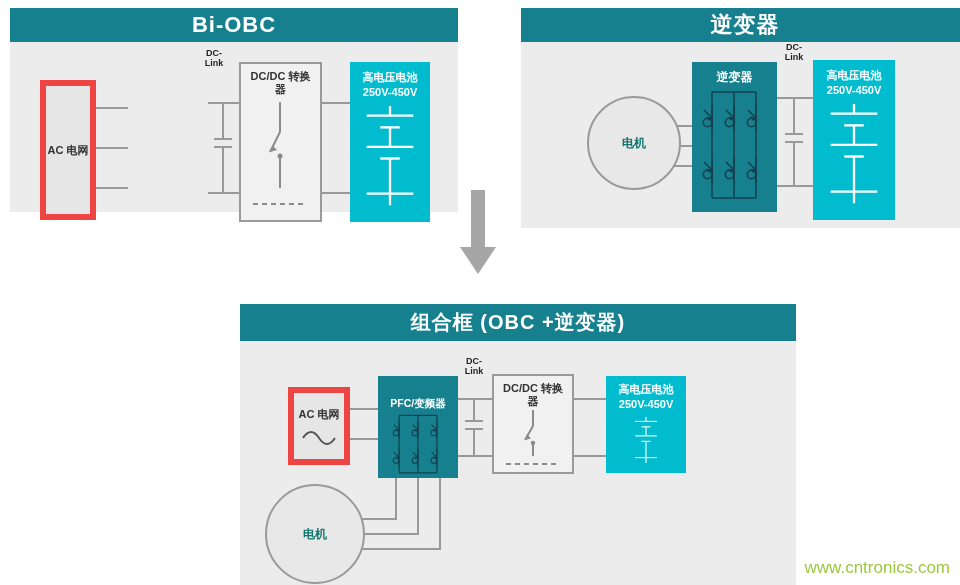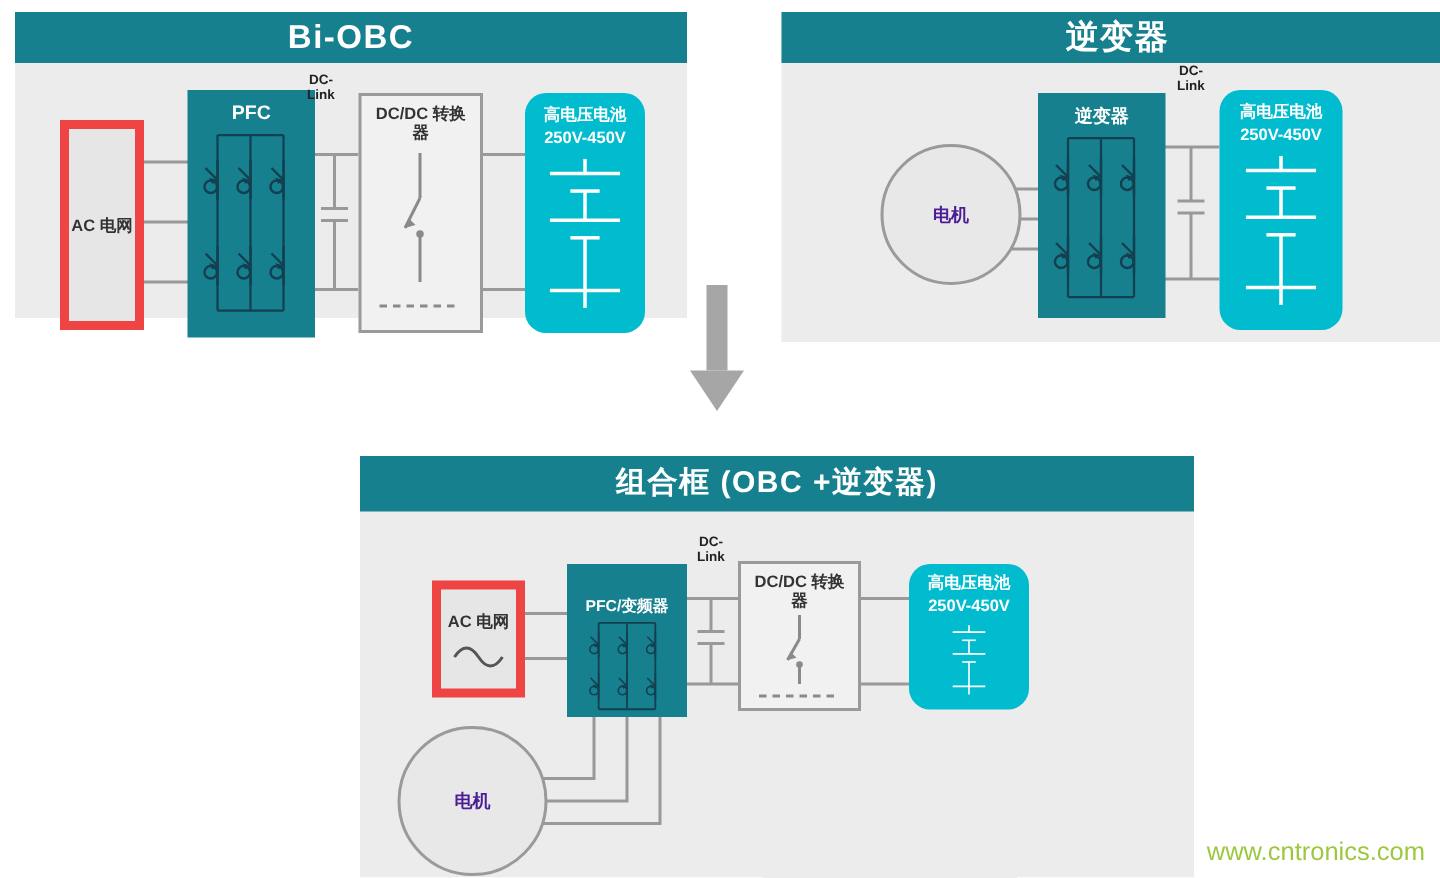--- a/index.html
+++ b/index.html
@@ -7,32 +7,32 @@
         font-family:"Liberation Sans","DejaVu Sans",sans-serif;}
   .panel{position:absolute;background:#ececec;}
   .panel-header{position:absolute;left:0;top:0;right:0;height:34px;background:#17808f;color:#fff;
                 font-weight:bold;text-align:center;line-height:34px;font-size:22px;letter-spacing:1px;z-index:2;}
   .wires{position:absolute;left:0;top:0;z-index:0;}
   .wires line,.wires path{stroke:#999;stroke-width:2;fill:none;}
   .node{position:absolute;z-index:1;box-sizing:border-box;}
   .gray-box{background:#e6e6e6;border:6px solid #ef4444;display:flex;flex-direction:column;
             align-items:center;justify-content:center;color:#333;font-weight:bold;font-size:11px;text-align:center;}
   .teal-block{background:#17808f;color:#fff;display:flex;flex-direction:column;align-items:center;}
-  .cyan-block{background:#00bcce;color:#fff;display:flex;flex-direction:column;align-items:center;border-radius:14px;}
+  .cyan-block{background:#00bcce;color:#fff;display:flex;flex-direction:column;align-items:center;}
   .block-label{text-align:center;font-weight:bold;padding-top:7px;font-size:13px;}
   .block-label.sm{font-size:12px;}
   .block-label.xs{font-size:10.5px;padding-top:21px;}
   .bat-text{padding-top:8px;text-align:center;font-size:11px;font-weight:bold;line-height:15px;}
   .bat-svg{display:block;margin:4px auto 0;}
   .dcdc-box{background:#f1f1f1;border:2px solid #9a9a9a;}
   .dcdc-label{padding:6px 8px 0;text-align:center;font-size:11px;font-weight:bold;color:#333;line-height:13px;}
   .dcdc-svg{display:block;margin:0 auto;}
   .dclink-label{width:36px;text-align:center;font-size:9px;font-weight:bold;color:#222;line-height:10px;z-index:2;}
   .motor{background:#e8e8e8;border:2px solid #9a9a9a;border-radius:50%;display:flex;align-items:center;
-         justify-content:center;color:#4c1d95;font-weight:bold;font-size:12px;}
+         justify-content:center;color:#0f766e;font-weight:bold;font-size:12px;}
   #watermark{position:absolute;right:10px;top:558px;font-size:17px;color:#9cc83f;z-index:3;}
   .tr-svg{display:block;}
 </style>
 </head>
 <body>
 
 <svg width="0" height="0" style="position:absolute" aria-hidden="true">
   <defs>
     <g id="tr-sym" stroke="#134050" stroke-width="1.6" fill="none">
       <line x1="0" y1="-13" x2="0" y2="13"></line>
@@ -75,38 +75,20 @@
         <line x1="204" y1="131" x2="222" y2="131"></line>
         <line x1="204" y1="139" x2="222" y2="139"></line>
         <line x1="213" y1="139" x2="213" y2="185"></line>
       </g>
     </svg>
 
     <div class="node gray-box" style="left:30px;top:72px;width:56px;height:140px">
       <span>AC 电网</span>
     </div>
 
-    <div class="node teal-block" style="left:115px;top:52px;width:85px;height:165px">
-      <div class="block-label">PFC</div>
-      <svg class="tr-svg" width="85" height="133" viewBox="0 0 85 133">
-        <g stroke="#134050" stroke-width="1.5">
-          <line x1="20" y1="8" x2="64" y2="8"></line>
-          <line x1="20" y1="125" x2="64" y2="125"></line>
-          <line x1="20" y1="8" x2="20" y2="125"></line>
-          <line x1="42" y1="8" x2="42" y2="125"></line>
-          <line x1="64" y1="8" x2="64" y2="125"></line>
-        </g>
-        <use href="#tr-sym" x="20" y="38"></use>
-          <use href="#tr-sym" x="42" y="38"></use>
-          <use href="#tr-sym" x="64" y="38"></use>
-        <use href="#tr-sym" x="20" y="95"></use>
-          <use href="#tr-sym" x="42" y="95"></use>
-          <use href="#tr-sym" x="64" y="95"></use>
-      </svg>
-    </div>
 
     <div class="node dclink-label" style="left:186px;top:40px">
       <div>DC-</div>
       <div>Link</div>
     </div>
 
     <div class="node dcdc-box" style="left:229px;top:54px;width:83px;height:160px">
       <div class="dcdc-label">DC/DC 转换器</div>
       <svg class="dcdc-svg" width="79" height="118" viewBox="0 0 79 118">
         <g stroke="#8a8a8a" stroke-width="2" fill="none">

